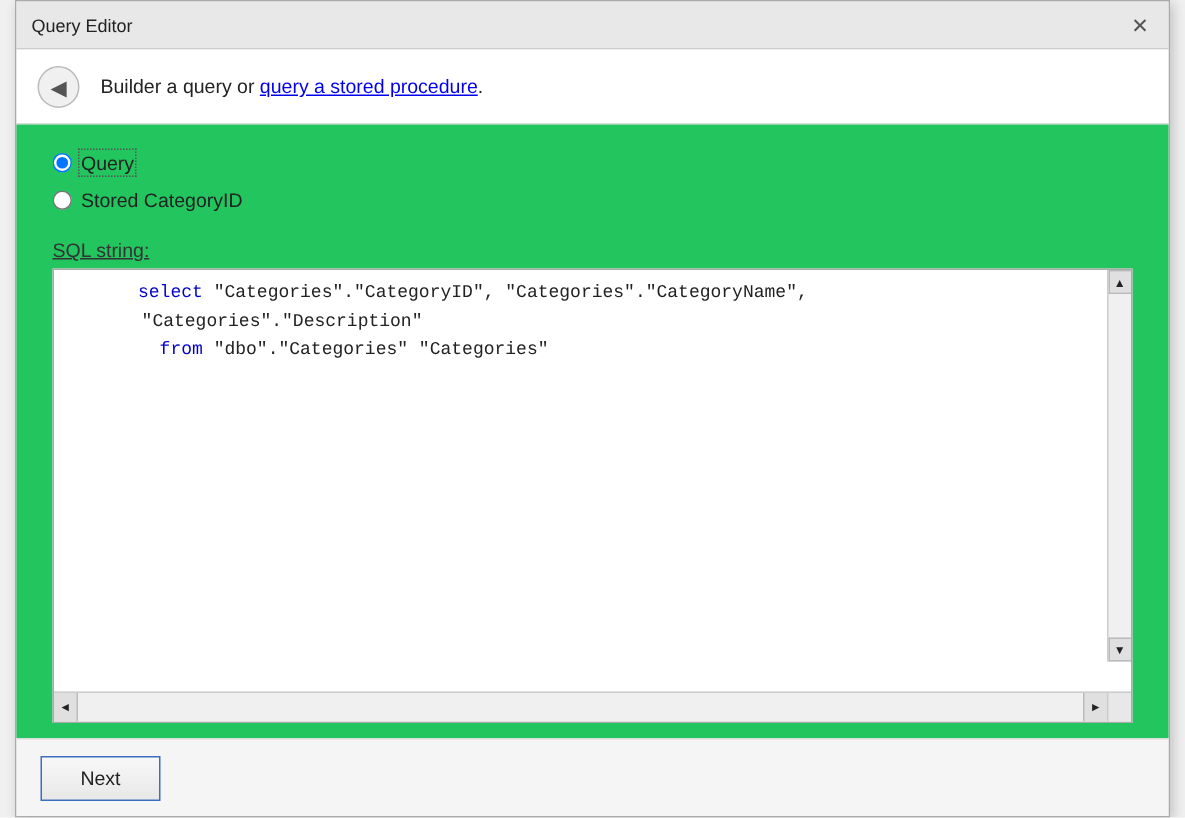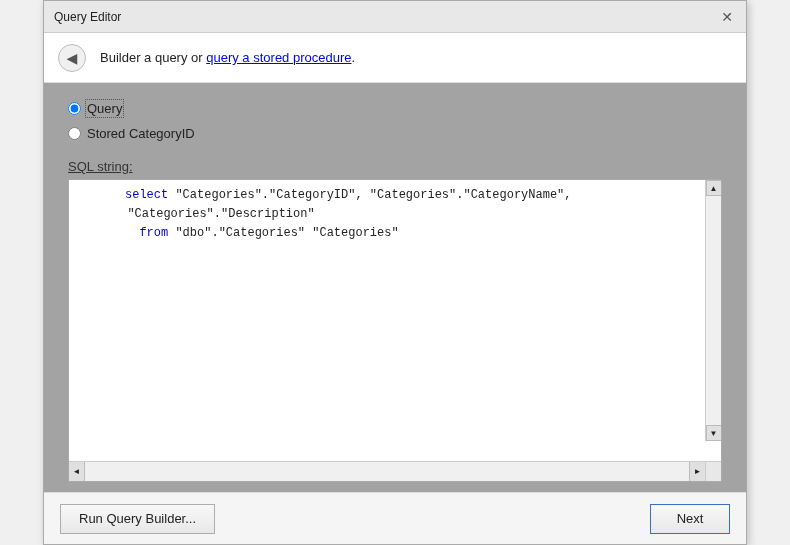--- a/index.html
+++ b/index.html
@@ -14,21 +14,21 @@
       background: #f0f0f0;
       font-family: 'Segoe UI', Arial, sans-serif;
       font-size: 13px;
       color: #222;
       display: flex;
       align-items: center;
       justify-content: center;
     }
 
     .dialog {
-      width: 704px;
+      width: 770px;
       height: 545px;
       background: #f5f5f5;
       border: 1px solid #aaa;
       display: flex;
       flex-direction: column;
       box-shadow: 2px 2px 8px rgba(0,0,0,0.2);
     }
 
     .title-bar {
       background: #e8e8e8;
@@ -80,21 +80,21 @@
       align-items: center;
       justify-content: center;
       font-size: 14px;
       color: #555;
       margin-right: 14px;
       flex-shrink: 0;
     }
 
     .content {
       flex: 1;
-      background: #a3a3a3;
+      background: #22c55e;
       padding: 18px 24px 10px 24px;
       display: flex;
       flex-direction: column;
       overflow: hidden;
     }
 
     .radio-group {
       display: flex;
       flex-direction: column;
       gap: 10px;
@@ -320,21 +320,18 @@
           <div class="scrollbar-track-h"></div>
           <div class="scrollbar-arrow-h-right">►</div>
         </div>
         <div class="scrollbar-corner"></div>
       </div>
     </div>
 
   </div>
 
   <div class="footer">
-    <div class="footer-left">
-      <button class="btn">Run Query Builder...</button>
-    </div>
     <div class="footer-right">
       <button class="btn btn-primary">Next</button>
     </div>
   </div>
 
 </div>
 
 </body></html>

